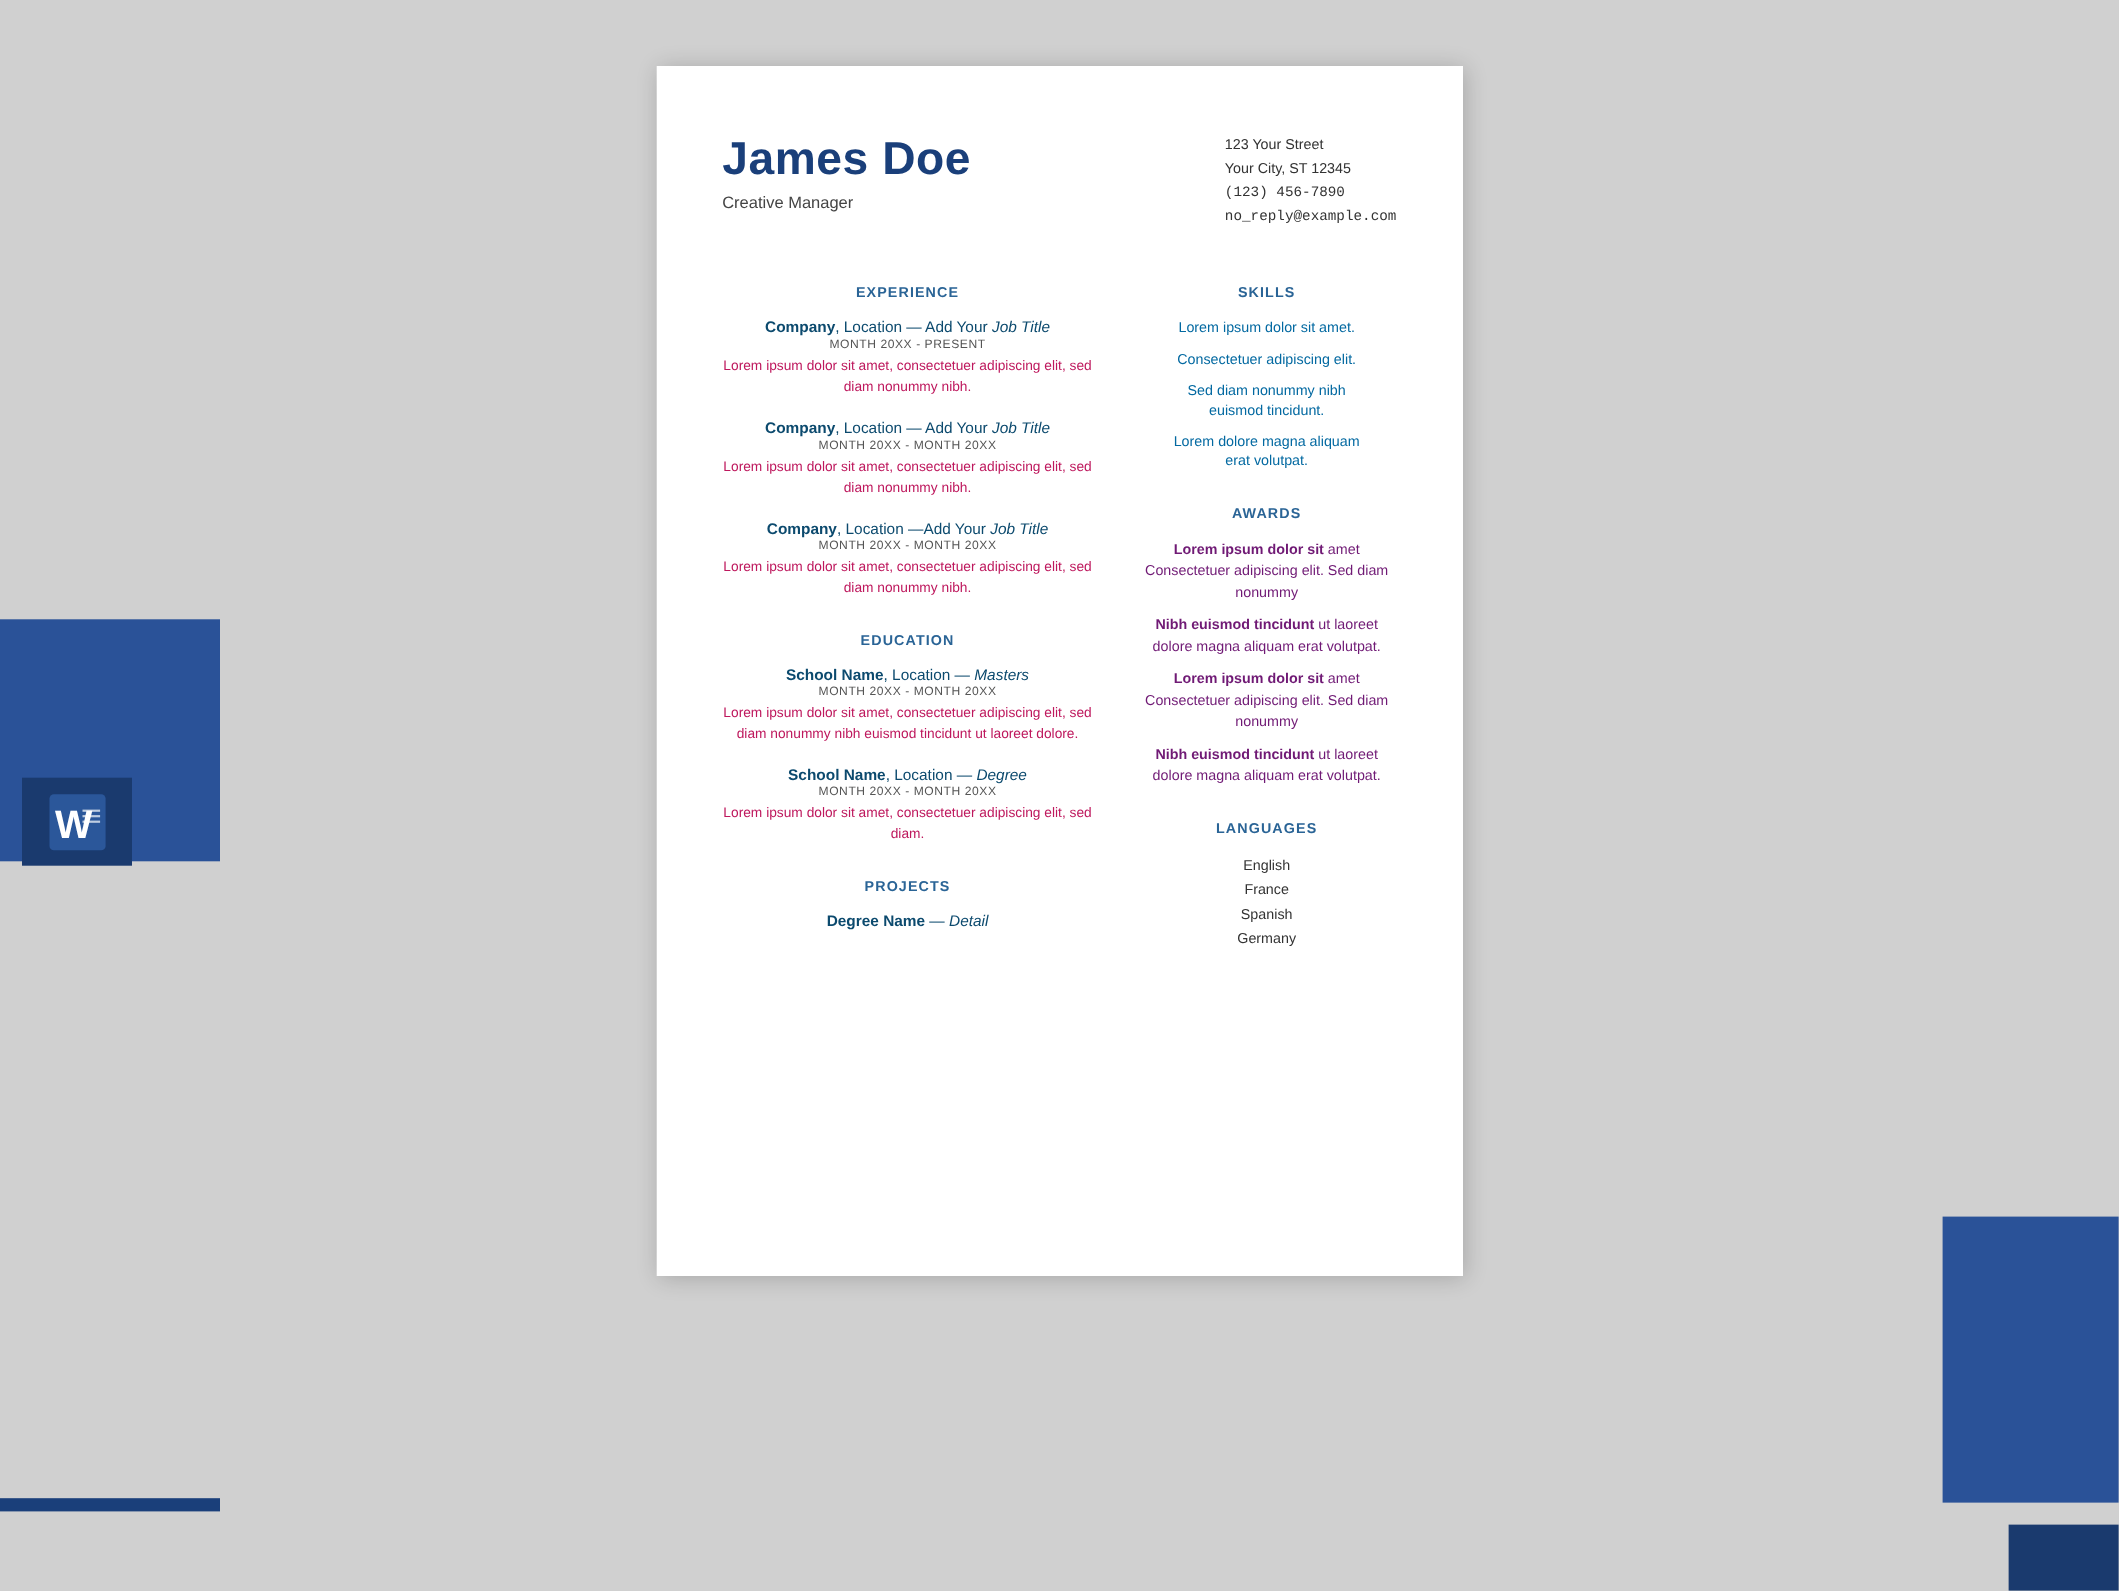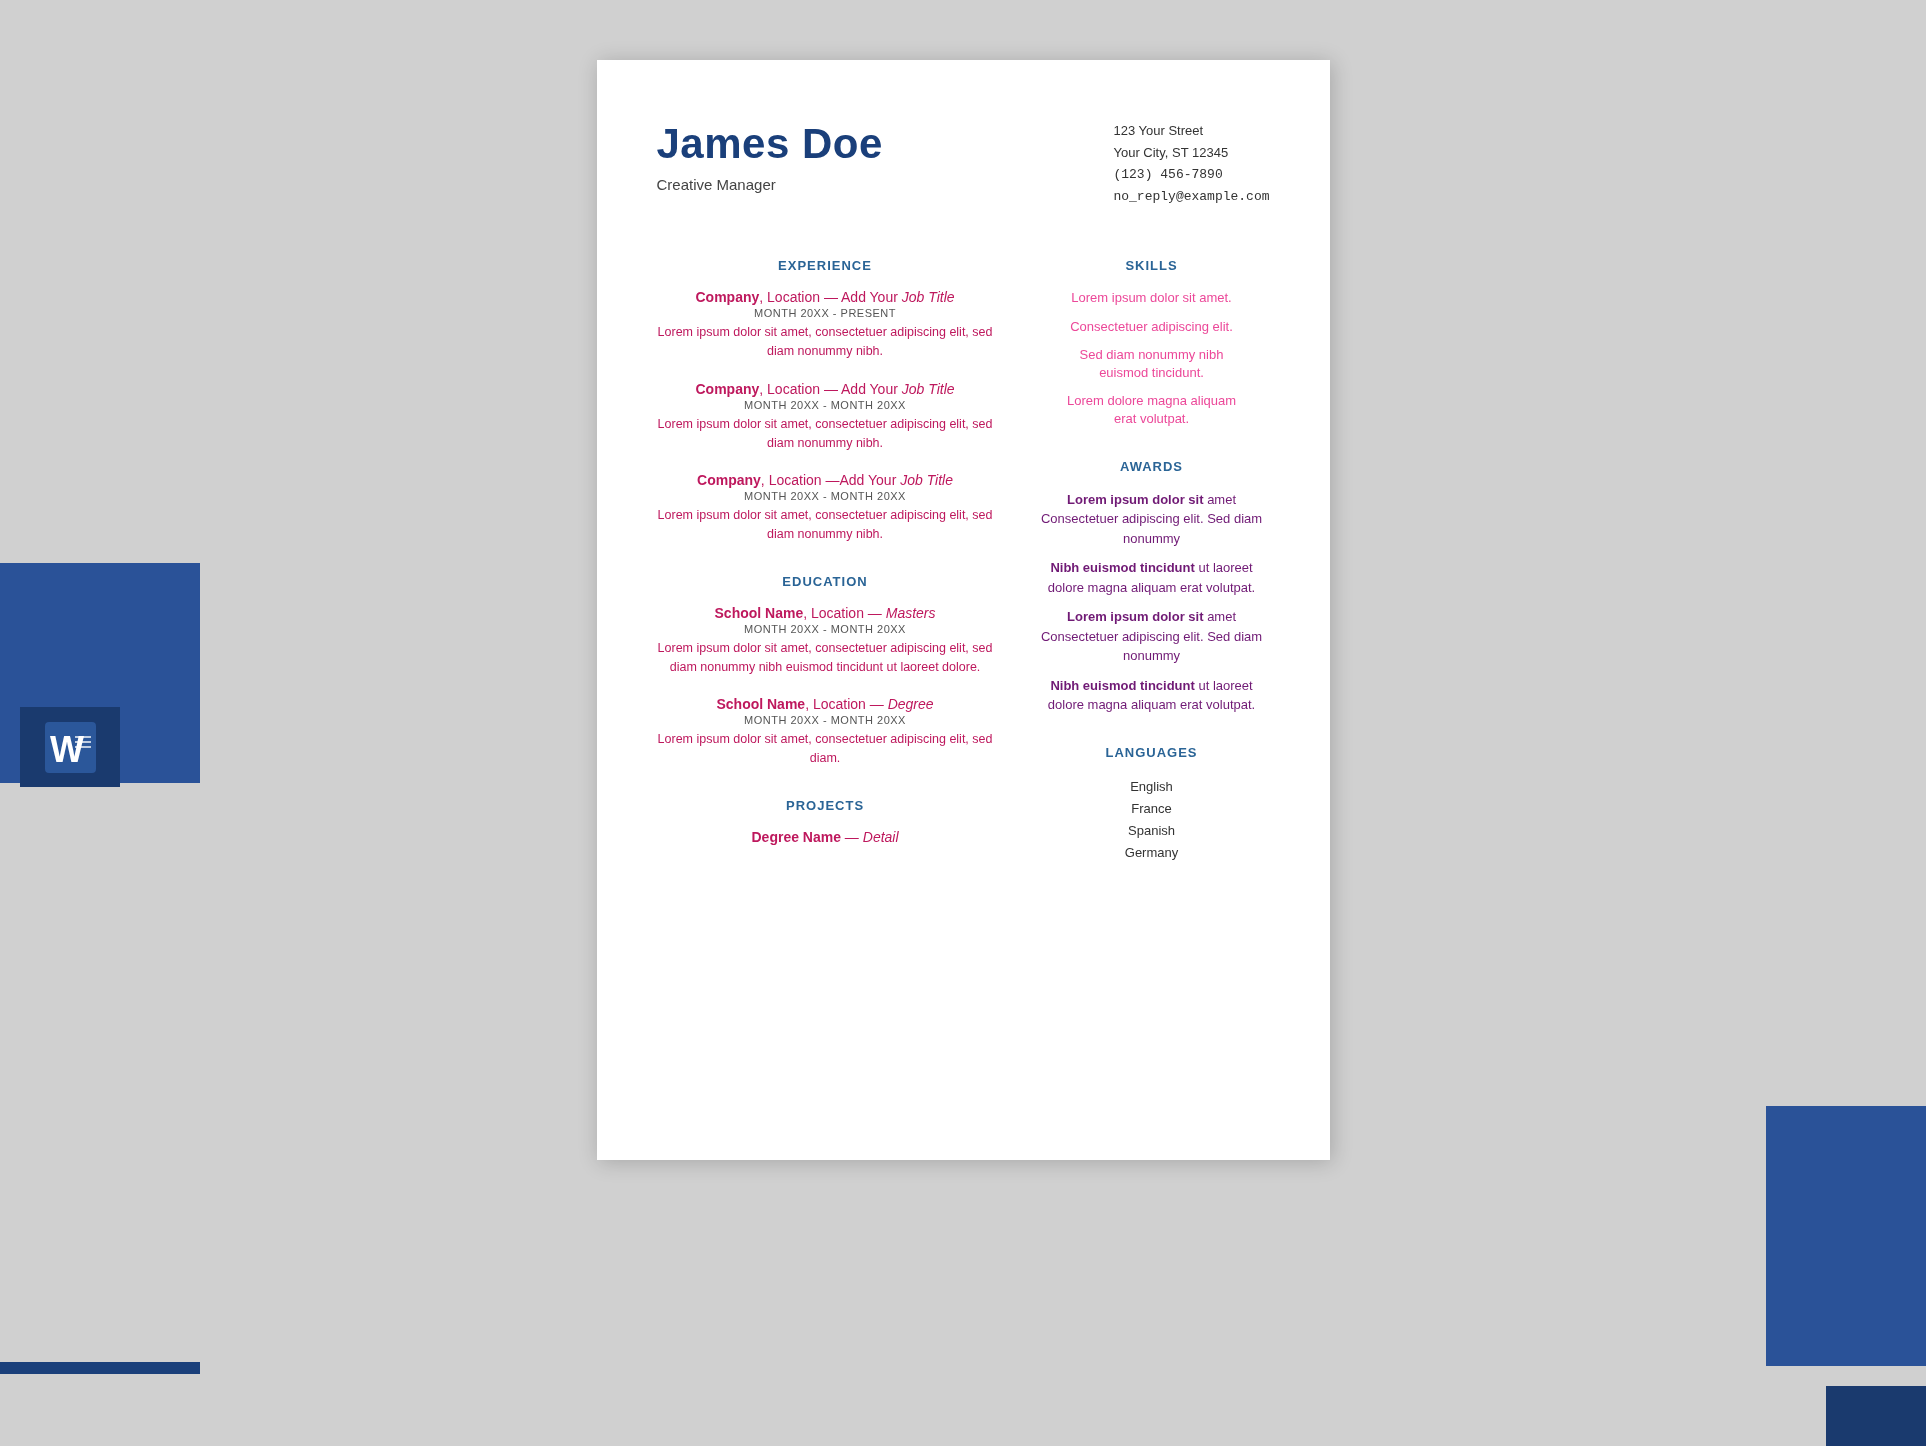--- a/index.html
+++ b/index.html
@@ -91,21 +91,21 @@
       margin-bottom: 30px;
     }
 
     
     .exp-entry {
       margin-bottom: 20px;
     }
 
     .exp-company {
       font-size: 14px;
-      color: #be185d;
+      color: #0c4a6e;
       margin-bottom: 2px;
     }
 
     .exp-company strong {
       font-weight: bold;
     }
 
     .exp-company em {
       font-style: italic;
     }
@@ -125,21 +125,21 @@
     }
 
     
     .edu-entry {
       margin-bottom: 20px;
     }
 
     
     .skill-item {
       font-size: 13px;
-      color: #ec4899;
+      color: #0369a1;
       margin-bottom: 10px;
       line-height: 1.4;
     }
 
     
     .award-item {
       font-size: 13px;
       color: #701a75;
       margin-bottom: 10px;
       line-height: 1.5;

